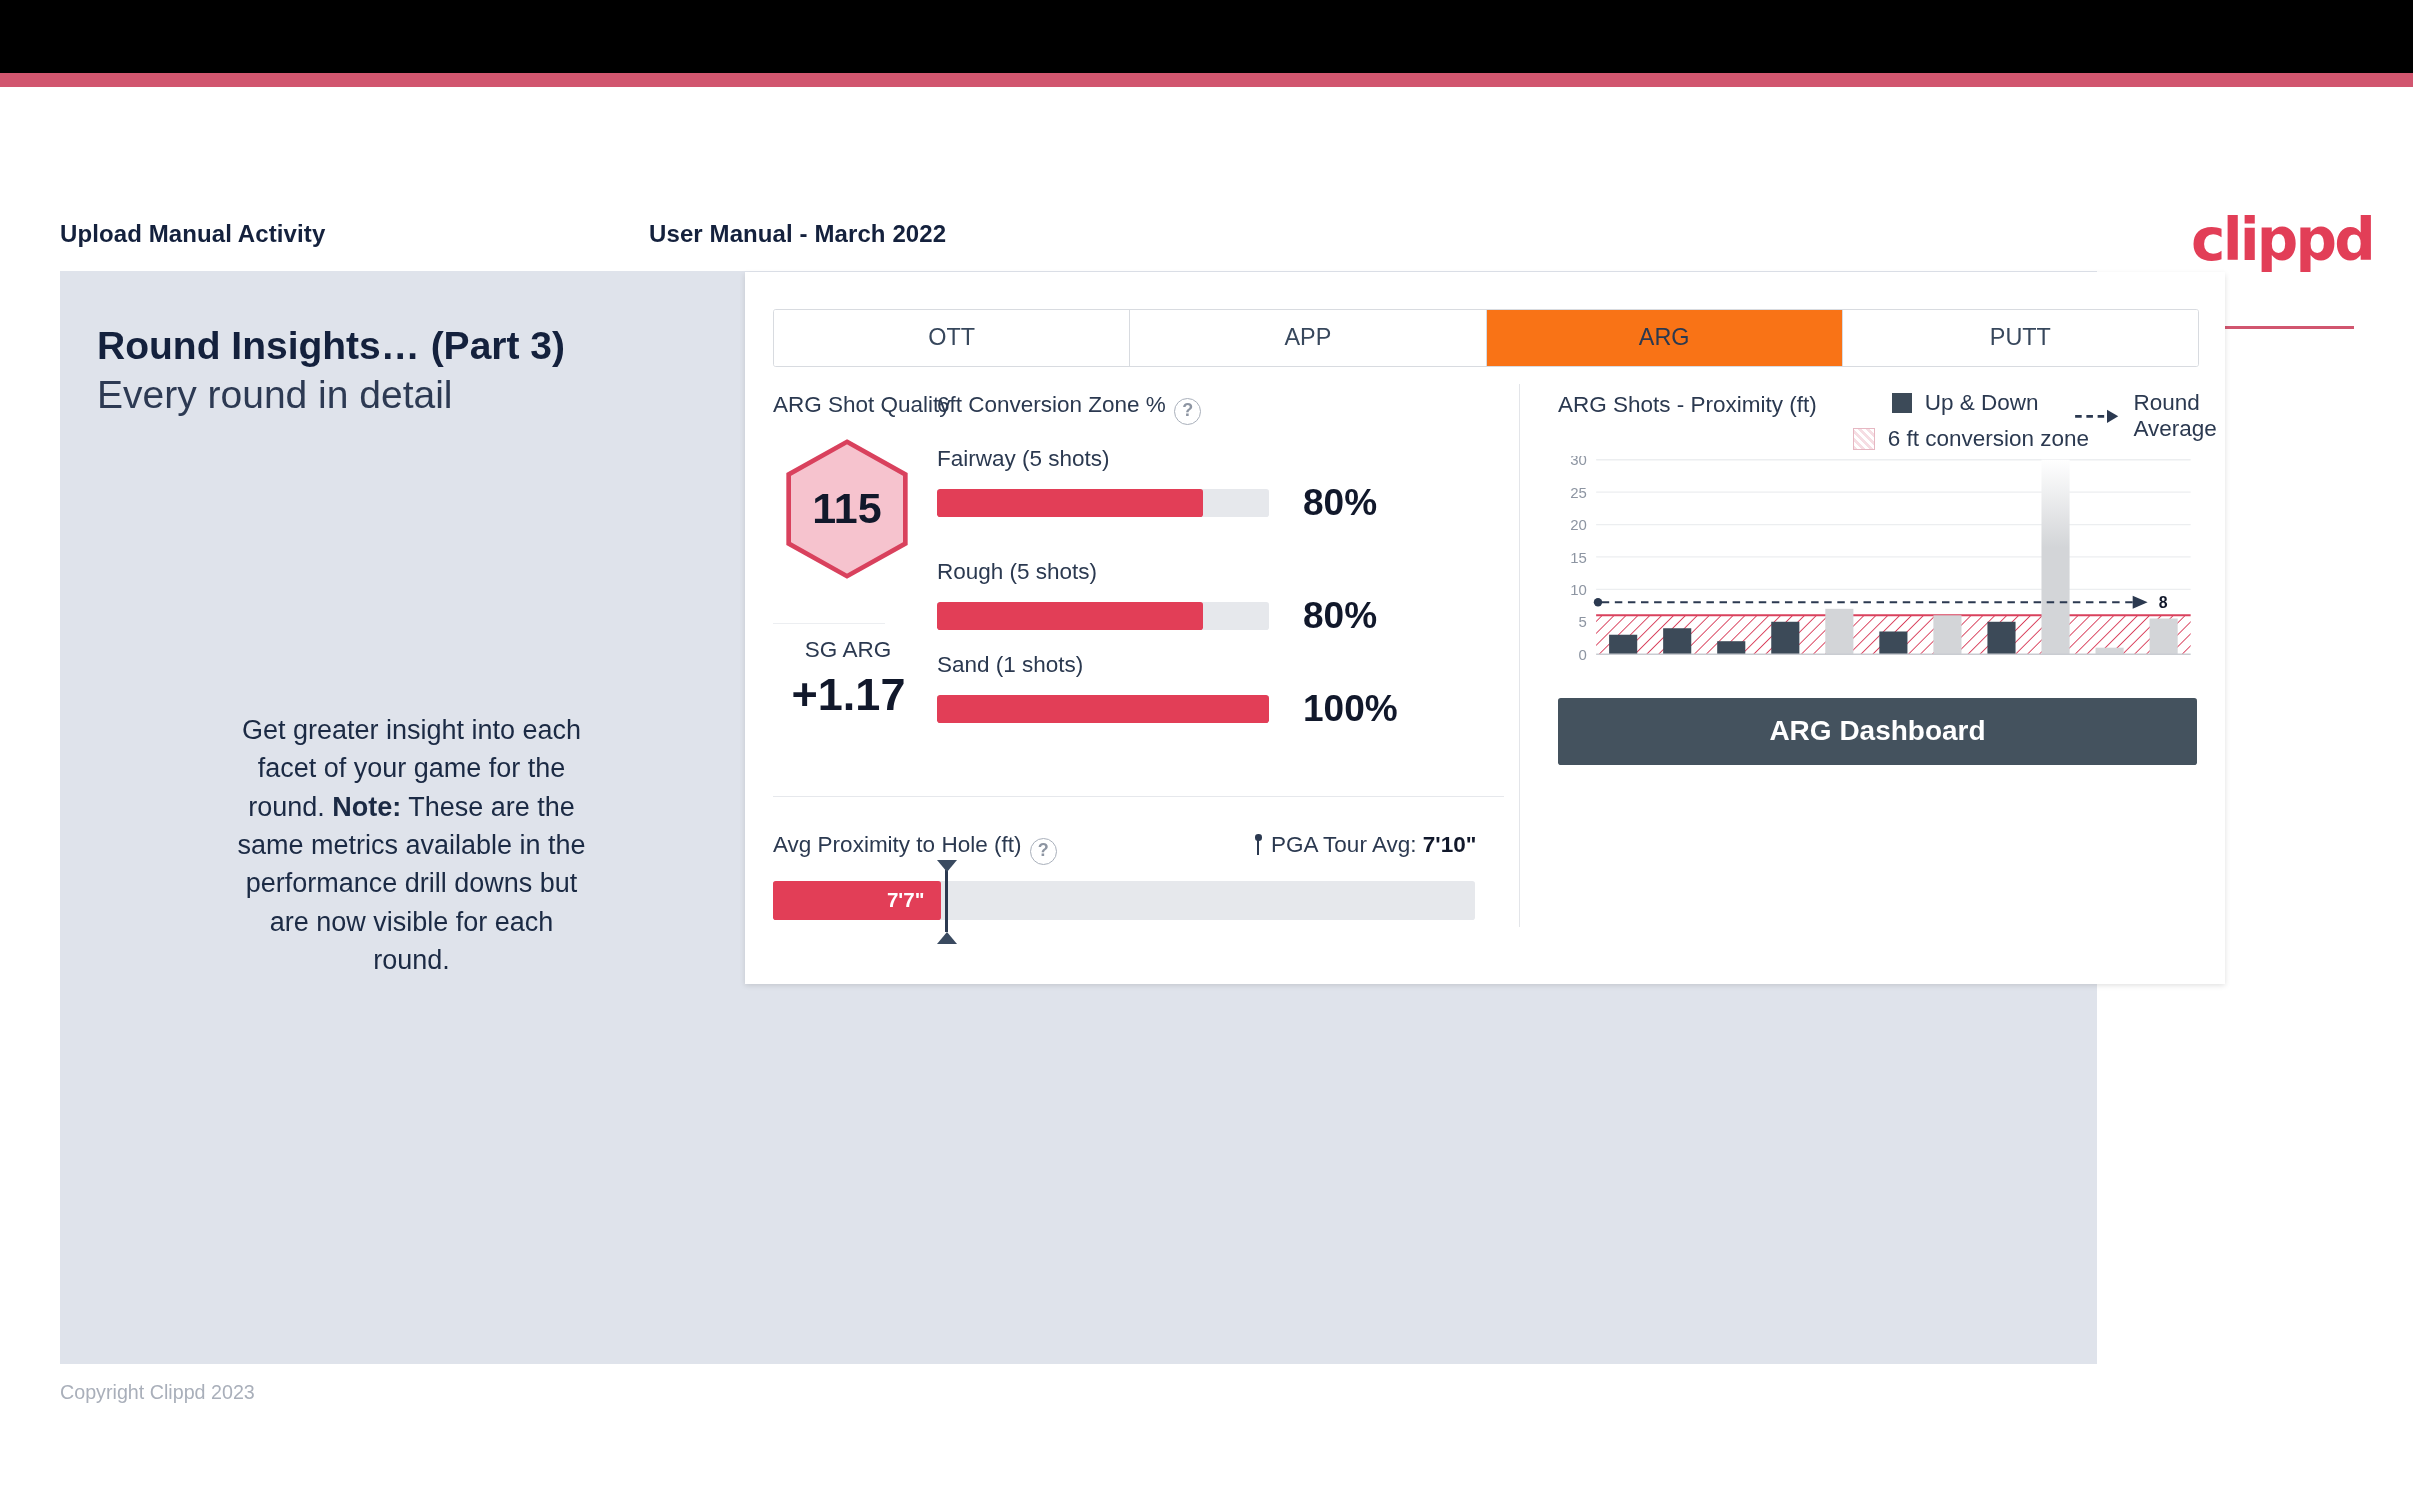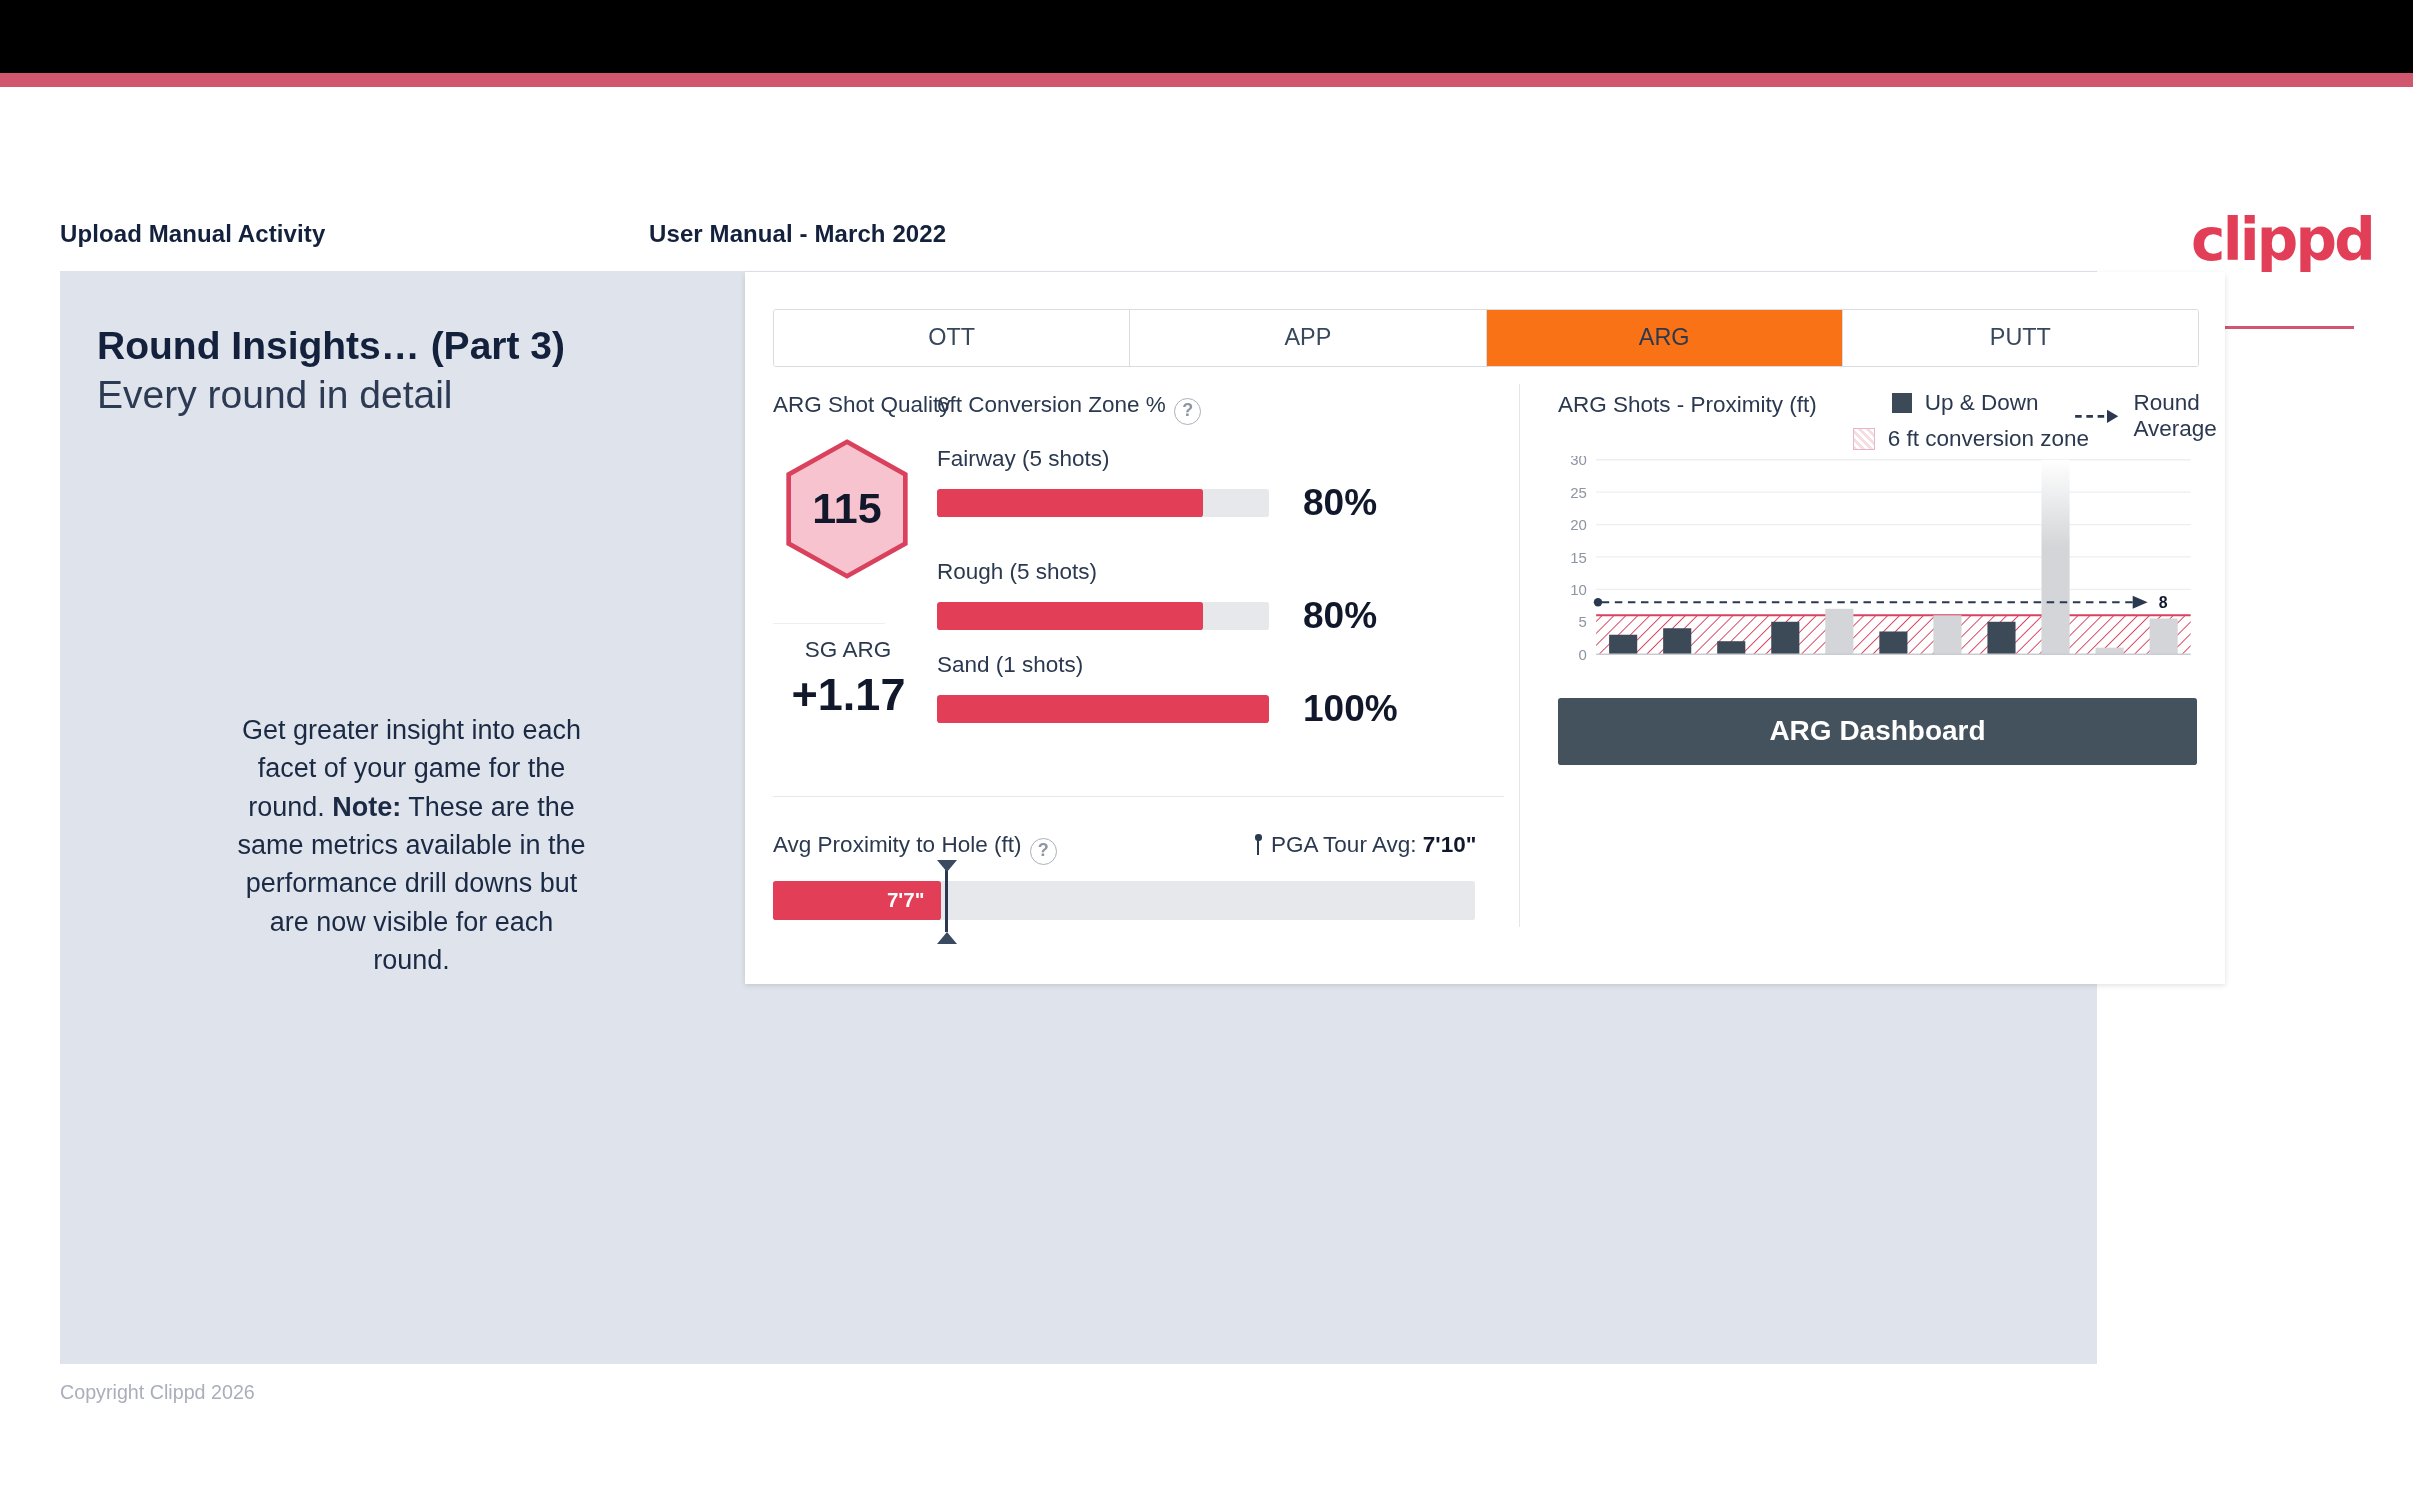--- a/index.html
+++ b/index.html
@@ -263,14 +263,14 @@
         <line x1="46" y1="156.53333333333333" x2="614" y2="156.53333333333333" stroke="#2b3950" stroke-width="2.2" stroke-dasharray="8,6"></line>
         <path d="M 630 156.53333333333333 L 614 149.53333333333333 L 614 163.53333333333333 Z" fill="#2b3950"></path>
         <text x="642" y="162.53333333333333" font-size="17" font-weight="700" fill="#11182b" font-family="&quot;Liberation Sans&quot;,sans-serif">8</text>
       </svg>
 
     <div class="dashbtn">ARG Dashboard</div>
 
   </div>
 </div>
 
-<div class="copyright">Copyright Clippd 2026</div>
+<div class="copyright">Copyright Clippd 2023</div>
 
 
 </body></html>

